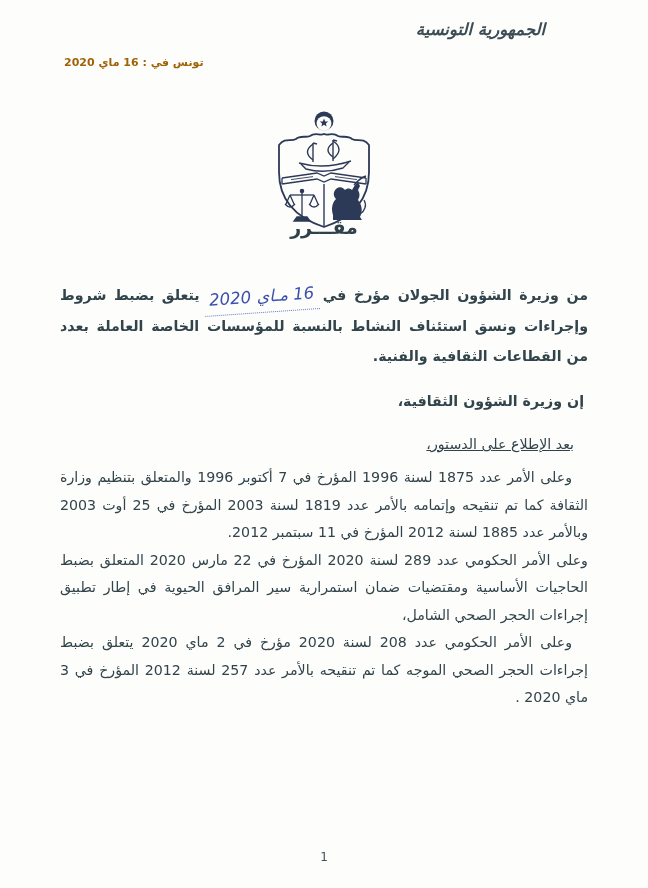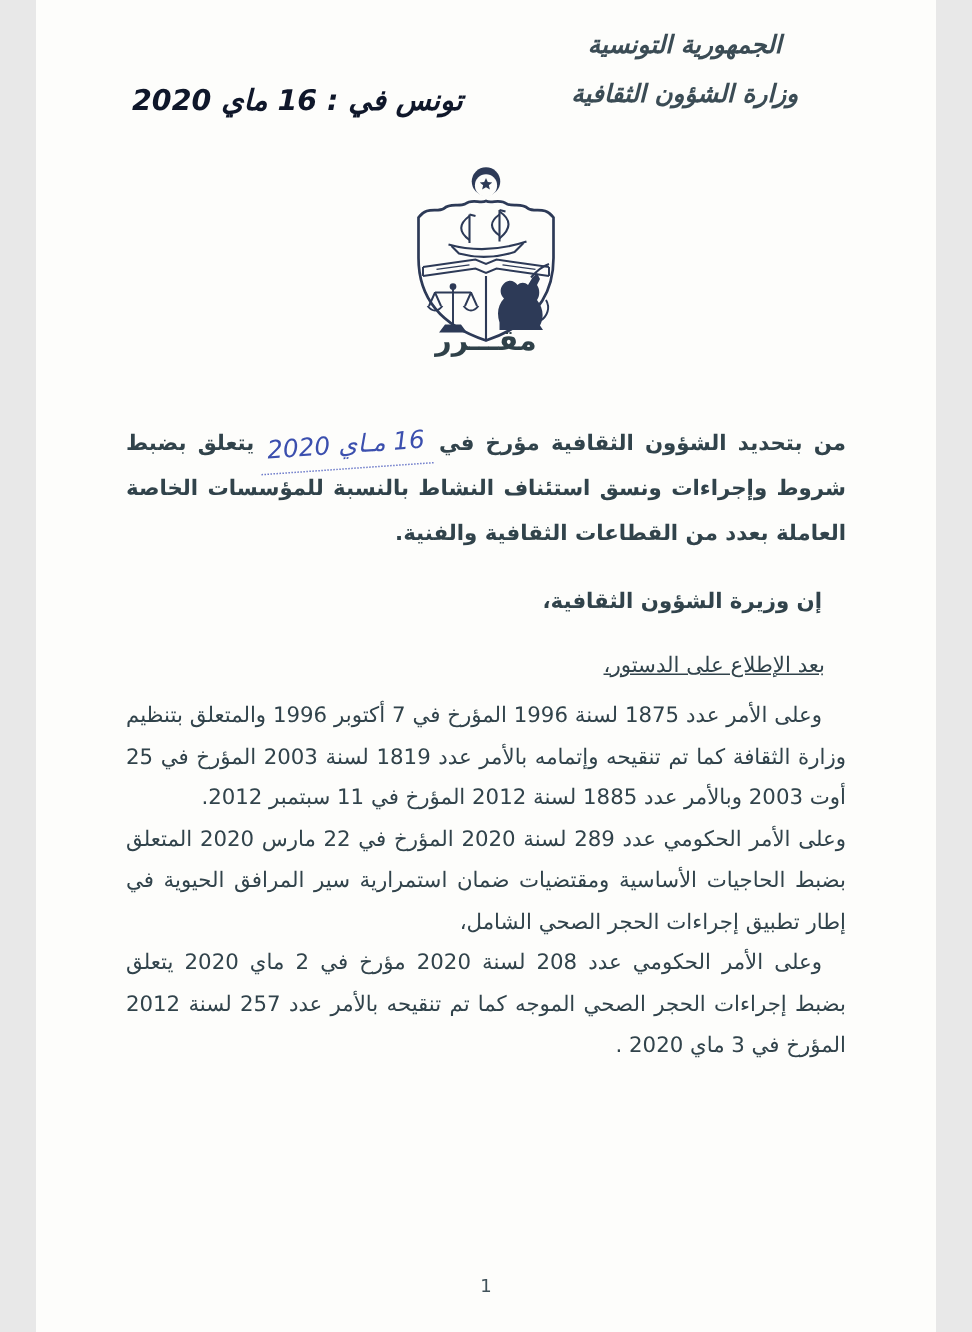--- a/index.html
+++ b/index.html
@@ -1,34 +1,34 @@
 <!DOCTYPE html>
 <html lang="ar" dir="rtl"><head>
 <meta charset="utf-8">
 <style>
   html,body{margin:0;padding:0;background:#e8e8e8;}
   .page{
     position:relative;
-    width:600px;height:888px;
+    width:648px;height:888px;
     margin:0 auto;
     background:#fdfdfb;
     font-family:"DejaVu Sans",sans-serif;
     color:#31434b;
     overflow:hidden;
     direction:rtl;
   }
   .header-org{
     position:absolute;top:13px;right:50px;width:235px;
     text-align:center;font-weight:bold;
     font-size:16.5px;line-height:33px;color:#3b4c55;
     font-style:italic;
   }
   .date-line{
     position:absolute;top:56px;left:64px;
-    font-size:19px;font-weight:bold;direction:rtl;color:#0f172a;font-style:italic;
+    font-size:11px;font-weight:bold;direction:rtl;color:#a16207;
   }
   .emblem{
     position:absolute;top:110px;left:50%;transform:translateX(-50%);
   }
   .doc-title{
     position:absolute;top:216px;width:100%;text-align:center;
     font-size:19px;font-weight:bold;letter-spacing:1px;color:#2f4149;
   }
   .body-text{
     position:absolute;top:280px;right:60px;left:60px;
@@ -40,38 +40,37 @@
   .handwritten{
     color:#3b4fae;
     font-style:italic;
     display:inline-block;
     transform:rotate(-4deg) translateY(2px);
     font-size:16.5px;
     font-weight:normal;
     padding:0 5px;
     border-bottom:1.5px dotted #6b79c9;
   }
-  .minister{font-weight:bold;margin:15px 16px 0;}
+  .minister{font-weight:bold;margin:15px 4px 0;}
   .preamble{margin:13px 0 0;text-indent:14px;text-decoration:underline;}
   .citations{margin-top:5px;}
   .citation{margin:0;line-height:27.5px;}
   .citation.ind{text-indent:16px;}
   .page-number{
     position:absolute;bottom:24px;width:100%;
     text-align:center;font-size:12px;color:#41525a;
   }
 </style>
 </head>
 <body>
 
 <div class="page">
 
   <div class="header-org">
     <div>الجمهورية التونسية</div>
-    <div>وزارة الشؤون الثقافية</div>
   </div>
 
   <div class="date-line">تونس في : 16 ماي 2020</div>
 
   <div class="emblem">
     <svg width="110" height="120" viewBox="0 0 110 120">
 
       <g>
         <circle cx="55" cy="11" r="9.5" fill="#2d3a57"></circle>
         <circle cx="55" cy="13.6" r="7.4" fill="#fdfdfb"></circle>
@@ -118,21 +117,21 @@
         <path d="M91,104 C96,101 98,95 95,90" fill="none" stroke="#2d3a57" stroke-width="1.3"></path>
         <path d="M85,75 Q91,68 97,66" fill="none" stroke="#2d3a57" stroke-width="1.4"></path>
       </g>
     </svg>
   </div>
 
   <div class="doc-title">مقـــرر</div>
 
   <div class="body-text">
 
-    <p class="intro"><span>من بتحديد الشؤون الثقافية مؤرخ في</span><span class="gap"></span><span class="handwritten">16 مـاي 2020</span><span class="gap"></span><span>يتعلق بضبط شروط وإجراءات ونسق استئناف النشاط بالنسبة للمؤسسات الخاصة العاملة بعدد من  القطاعات الثقافية والفنية.</span></p>
+    <p class="intro"><span>من وزيرة الشؤون الجولان مؤرخ في</span><span class="gap"></span><span class="handwritten">16 مـاي 2020</span><span class="gap"></span><span>يتعلق بضبط شروط وإجراءات ونسق استئناف النشاط بالنسبة للمؤسسات الخاصة العاملة بعدد من  القطاعات الثقافية والفنية.</span></p>
 
     <p class="minister">إن وزيرة الشؤون الثقافية،</p>
 
     <p class="preamble">بعد الإطلاع على الدستور،</p>
 
     <div class="citations">
       <p class="citation ind">وعلى الأمر عدد 1875 لسنة 1996 المؤرخ في 7 أكتوبر 1996 والمتعلق بتنظيم وزارة الثقافة كما تم تنقيحه وإتمامه بالأمر عدد 1819 لسنة 2003 المؤرخ في 25 أوت 2003 وبالأمر عدد 1885 لسنة 2012 المؤرخ في 11 سبتمبر 2012.</p>
       <p class="citation">وعلى الأمر الحكومي عدد 289 لسنة 2020 المؤرخ في 22 مارس 2020 المتعلق بضبط الحاجيات الأساسية ومقتضيات ضمان استمرارية سير المرافق الحيوية في إطار تطبيق إجراءات الحجر الصحي الشامل،</p>
       <p class="citation ind">وعلى الأمر الحكومي عدد 208 لسنة 2020 مؤرخ في 2 ماي 2020 يتعلق بضبط إجراءات الحجر الصحي الموجه كما تم تنقيحه بالأمر عدد 257 لسنة 2012 المؤرخ في 3 ماي 2020 .</p>
     </div>

